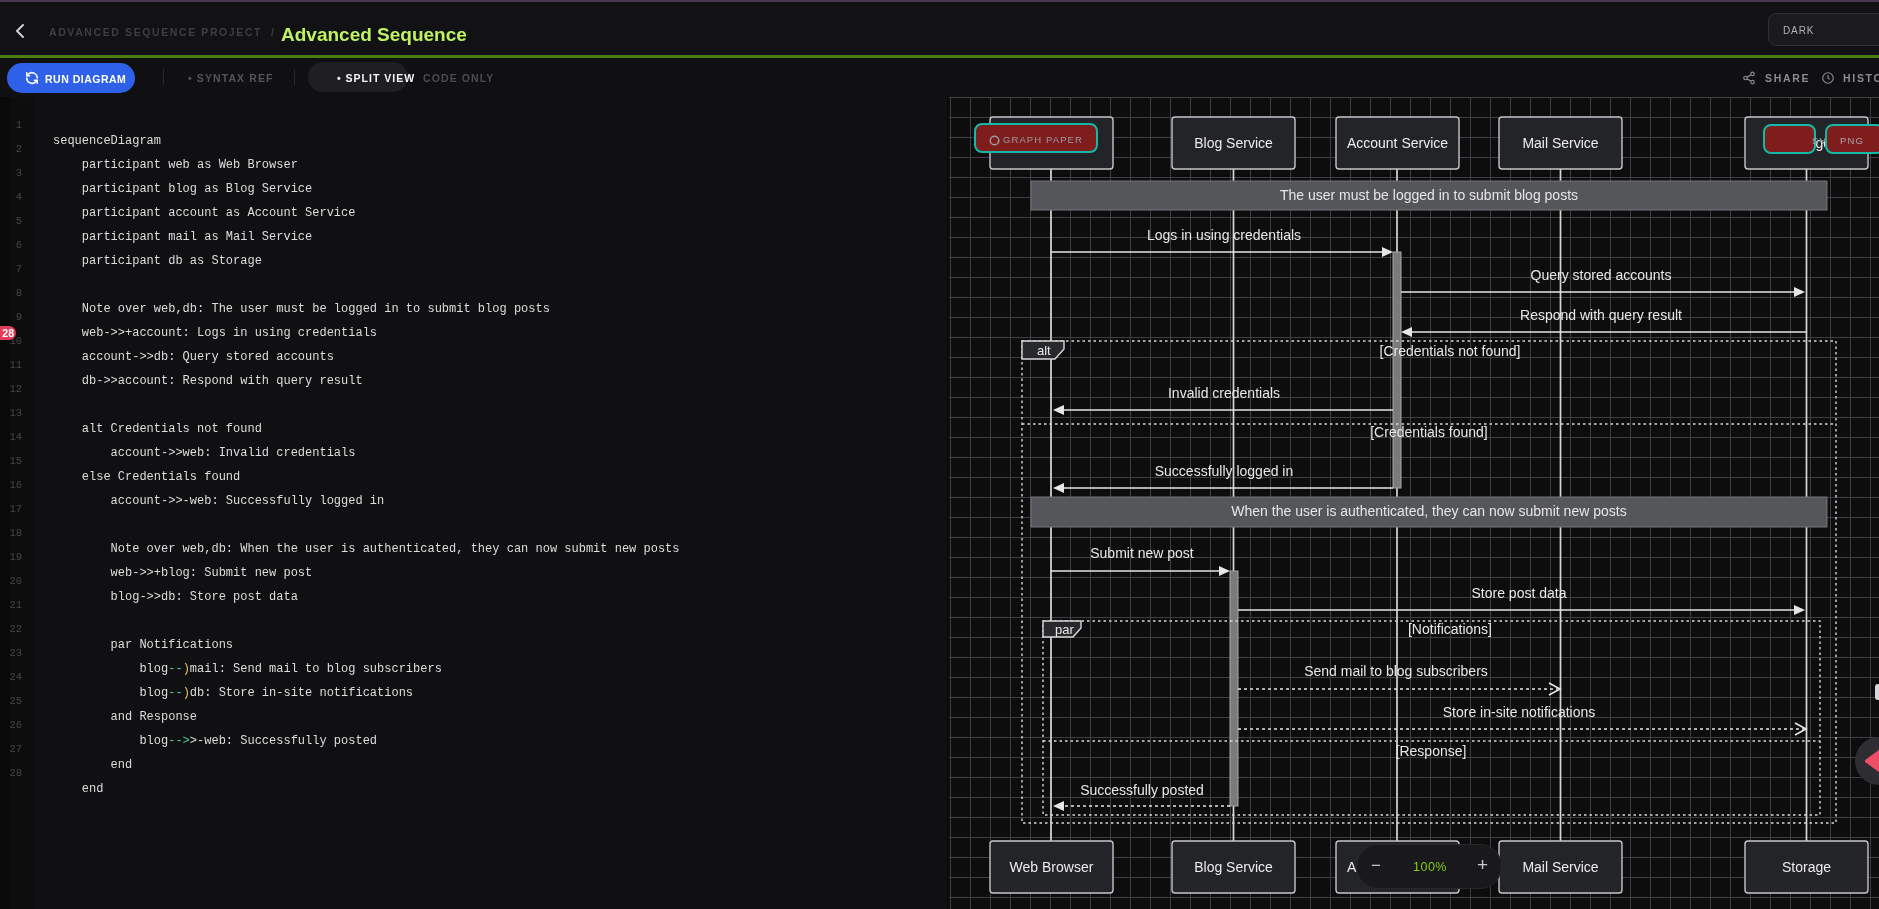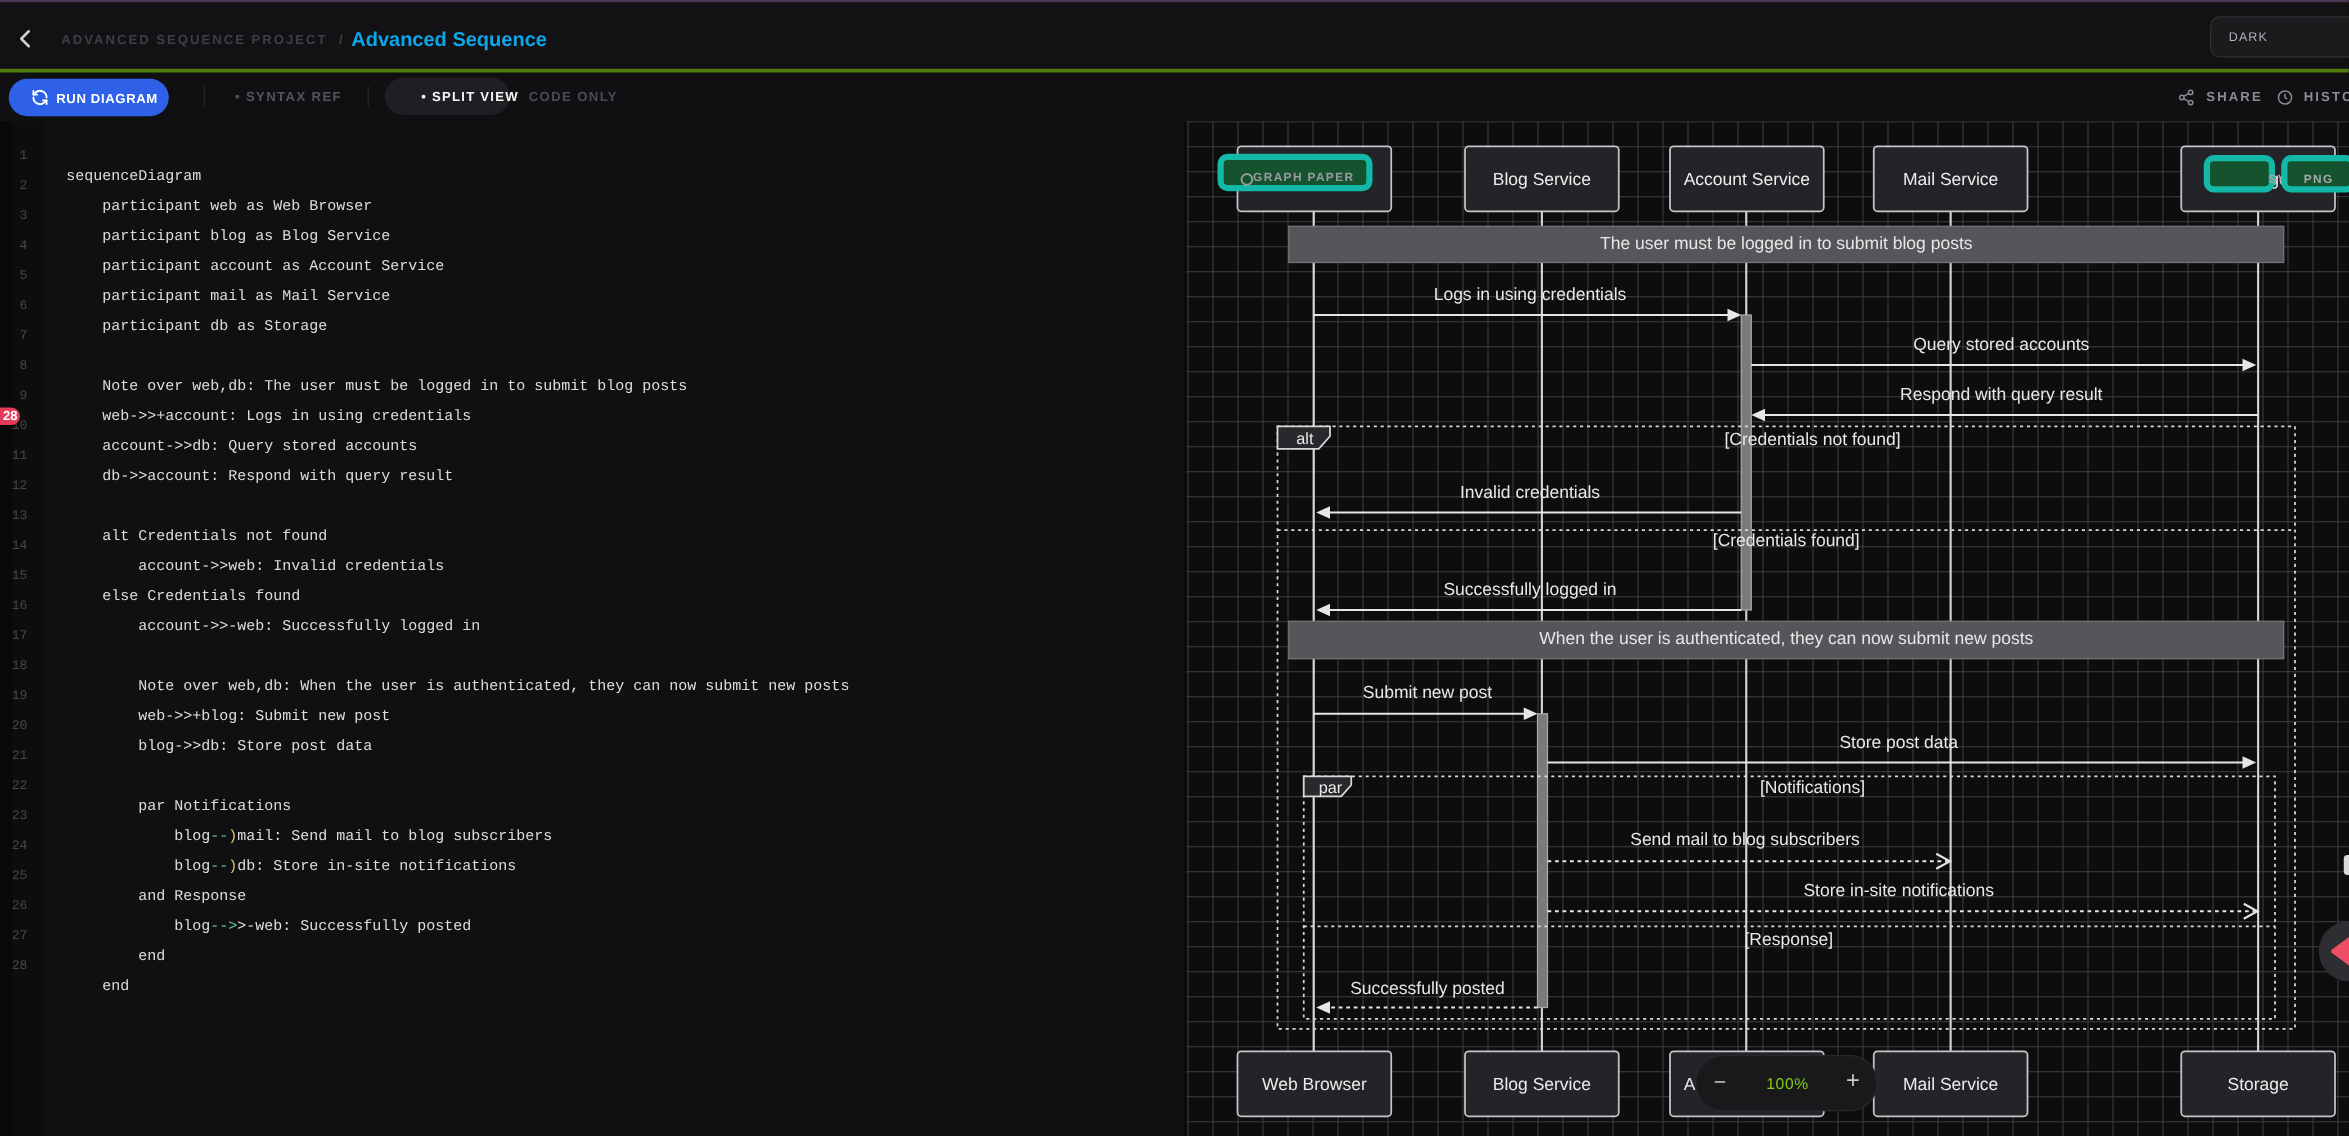--- a/index.html
+++ b/index.html
@@ -2,21 +2,21 @@
 <html><head>
 <meta charset="utf-8">
 <style>
   * { margin:0; padding:0; box-sizing:border-box; }
   html,body { width:1879px; height:909px; overflow:hidden; background:#0f0f11; font-family:"Liberation Sans",sans-serif; }
   .abs { position:absolute; }
   #topline { left:0; top:0; width:1879px; height:2px; background:#4a3753; }
   #header { left:0; top:2px; width:1879px; height:56px; background:#121214; border-bottom:3px solid #4d7c0f; }
   #toolbar { left:0; top:59px; width:1879px; height:38px; background:#101012;text-align:center; }
   .crumb { left:49px; top:24px; font-size:10.5px; font-weight:bold; letter-spacing:1.6px; color:#3e3e45; }
-  .title { left:281px; top:22px; font-size:16px; font-weight:bold; color:#0ea5e9; }
+  .title { left:281px; top:22px; font-size:19px; font-weight:bold; color:#bef264; }
   #runbtn { left:7px; top:4px; width:128px; height:30px; background:#2e61e7; border-radius:15px; color:#fff; }
   #runbtn span { position:absolute; left:38px; top:10px; font-size:10.5px; font-weight:bold; letter-spacing:0.5px; white-space:nowrap; }
   .sep { top:10px; width:1px; height:16px; background:#28282c; }
   .tabgray { top:13px; font-size:10.5px; font-weight:bold; letter-spacing:1.1px; color:#54545c; white-space:nowrap; }
   #splitview { left:308px; top:3px; width:100px; height:30px; background:#1f1f23; border-radius:15px; }
   #splitview span { position:absolute; left:16px; top:10px; font-size:10.5px; font-weight:bold; letter-spacing:1px; color:#f5f5f5; white-space:nowrap;margin-left:13px; }
   .rightact { top:13px; font-size:10.5px; font-weight:bold; letter-spacing:1.7px; color:#8b8b92; white-space:nowrap; }
   #darkbtn { left:1768px; top:13px; width:120px; height:33px; background:#1b1b1e; border:1px solid #303034; border-radius:8px; }
   #darkbtn span { position:absolute; left:14px; top:11px; font-size:10px; font-weight:normal; letter-spacing:0.9px; color:#b3b3b8; }
 
@@ -27,21 +27,21 @@
   #code .g { color:#4ecfa0; }
   #code .y { color:#e8c467; }
   #badge { left:-11px; top:229px; width:27px; height:14px; background:#e23c5a; border-radius:7px; color:#fff; font-size:10.5px; font-weight:bold; text-align:right; padding-right:2px; line-height:14px; }
 
   #diagram { left:949px; top:97px; width:930px; height:812px; background:#0d0d0e;
     background-image: linear-gradient(to right,#3f3f43 1px,transparent 1px),
                       linear-gradient(to bottom,#3f3f43 1px,transparent 1px);
     background-size:20px 20px; background-position:1px 0; }
   svg text { font-family:"Liberation Sans",sans-serif; }
 
-  .fbtn { background:#14532d; border:5px solid #14b8a6; border-radius:8px; color:#a7a7ad; font-size:9.5px; font-weight:bold; letter-spacing:1.1px; text-align:center; }
+  .fbtn { background:#7f1d1d; border:2px solid #14b8a6; border-radius:8px; color:#a7a7ad; font-size:9.5px; font-weight:normal; letter-spacing:1.1px; text-align:center; }
   #gpbtn { left:974px; top:123px; width:124px; height:30px; line-height:30px; color:#9a9aa0; }
   #svgbtn { left:1763px; top:124px; width:53px; height:30px; line-height:30px;padding-left:47px; }
   #pngbtn { left:1825px; top:124px; width:60px; height:30px; line-height:30px; text-align:left; padding-left:13px; }
   #zoompill { left:1356px; top:844px; width:146px; height:45px; background:#19191c; border:1px solid #28282c; border-radius:22px; }
   #zoompill .minus { position:absolute; left:14px; top:11px; font-size:17px; color:#c7c7cc; }
   #zoompill .pct { position:absolute; left:0; top:15px; width:146px; text-align:center; font-size:12.5px; letter-spacing:0.5px; color:#84cc16; }
   #zoompill .plus { position:absolute; right:13px; top:9px; font-size:19px; font-weight:300; color:#c7c7cc; }
   #pinkbtn { left:1855px; top:737px; width:48px; height:48px; border-radius:24px; background:#2e2e32; }
     #sliver { left:1875px; top:684px; width:8px; height:16px; border-radius:3px; background:#d8d8da; }
 </style>

